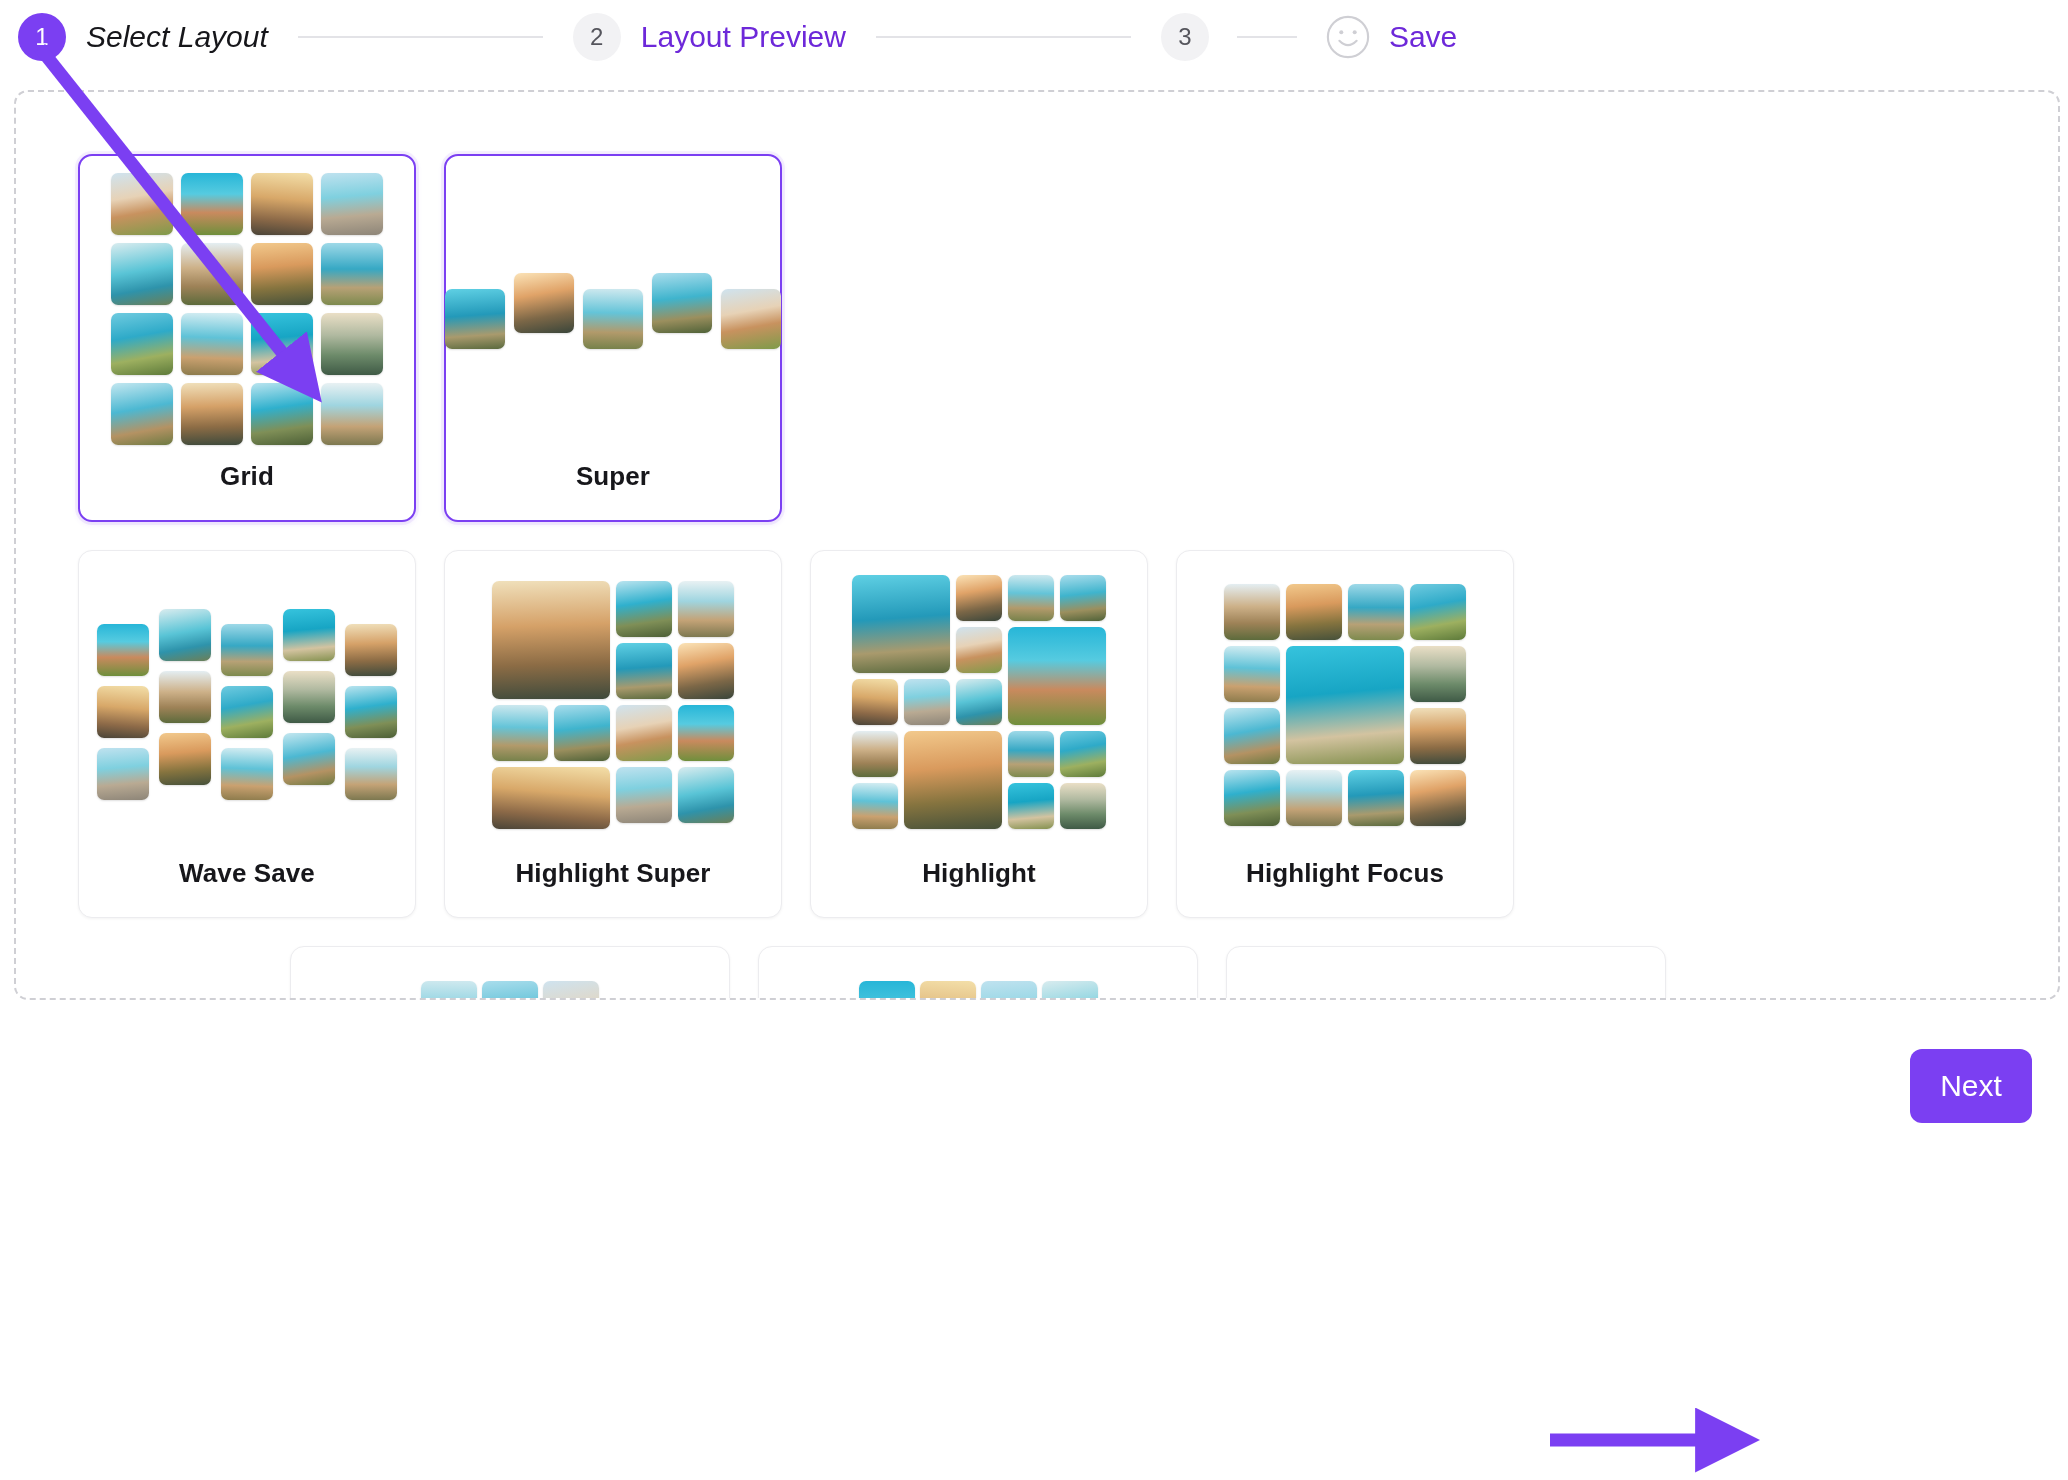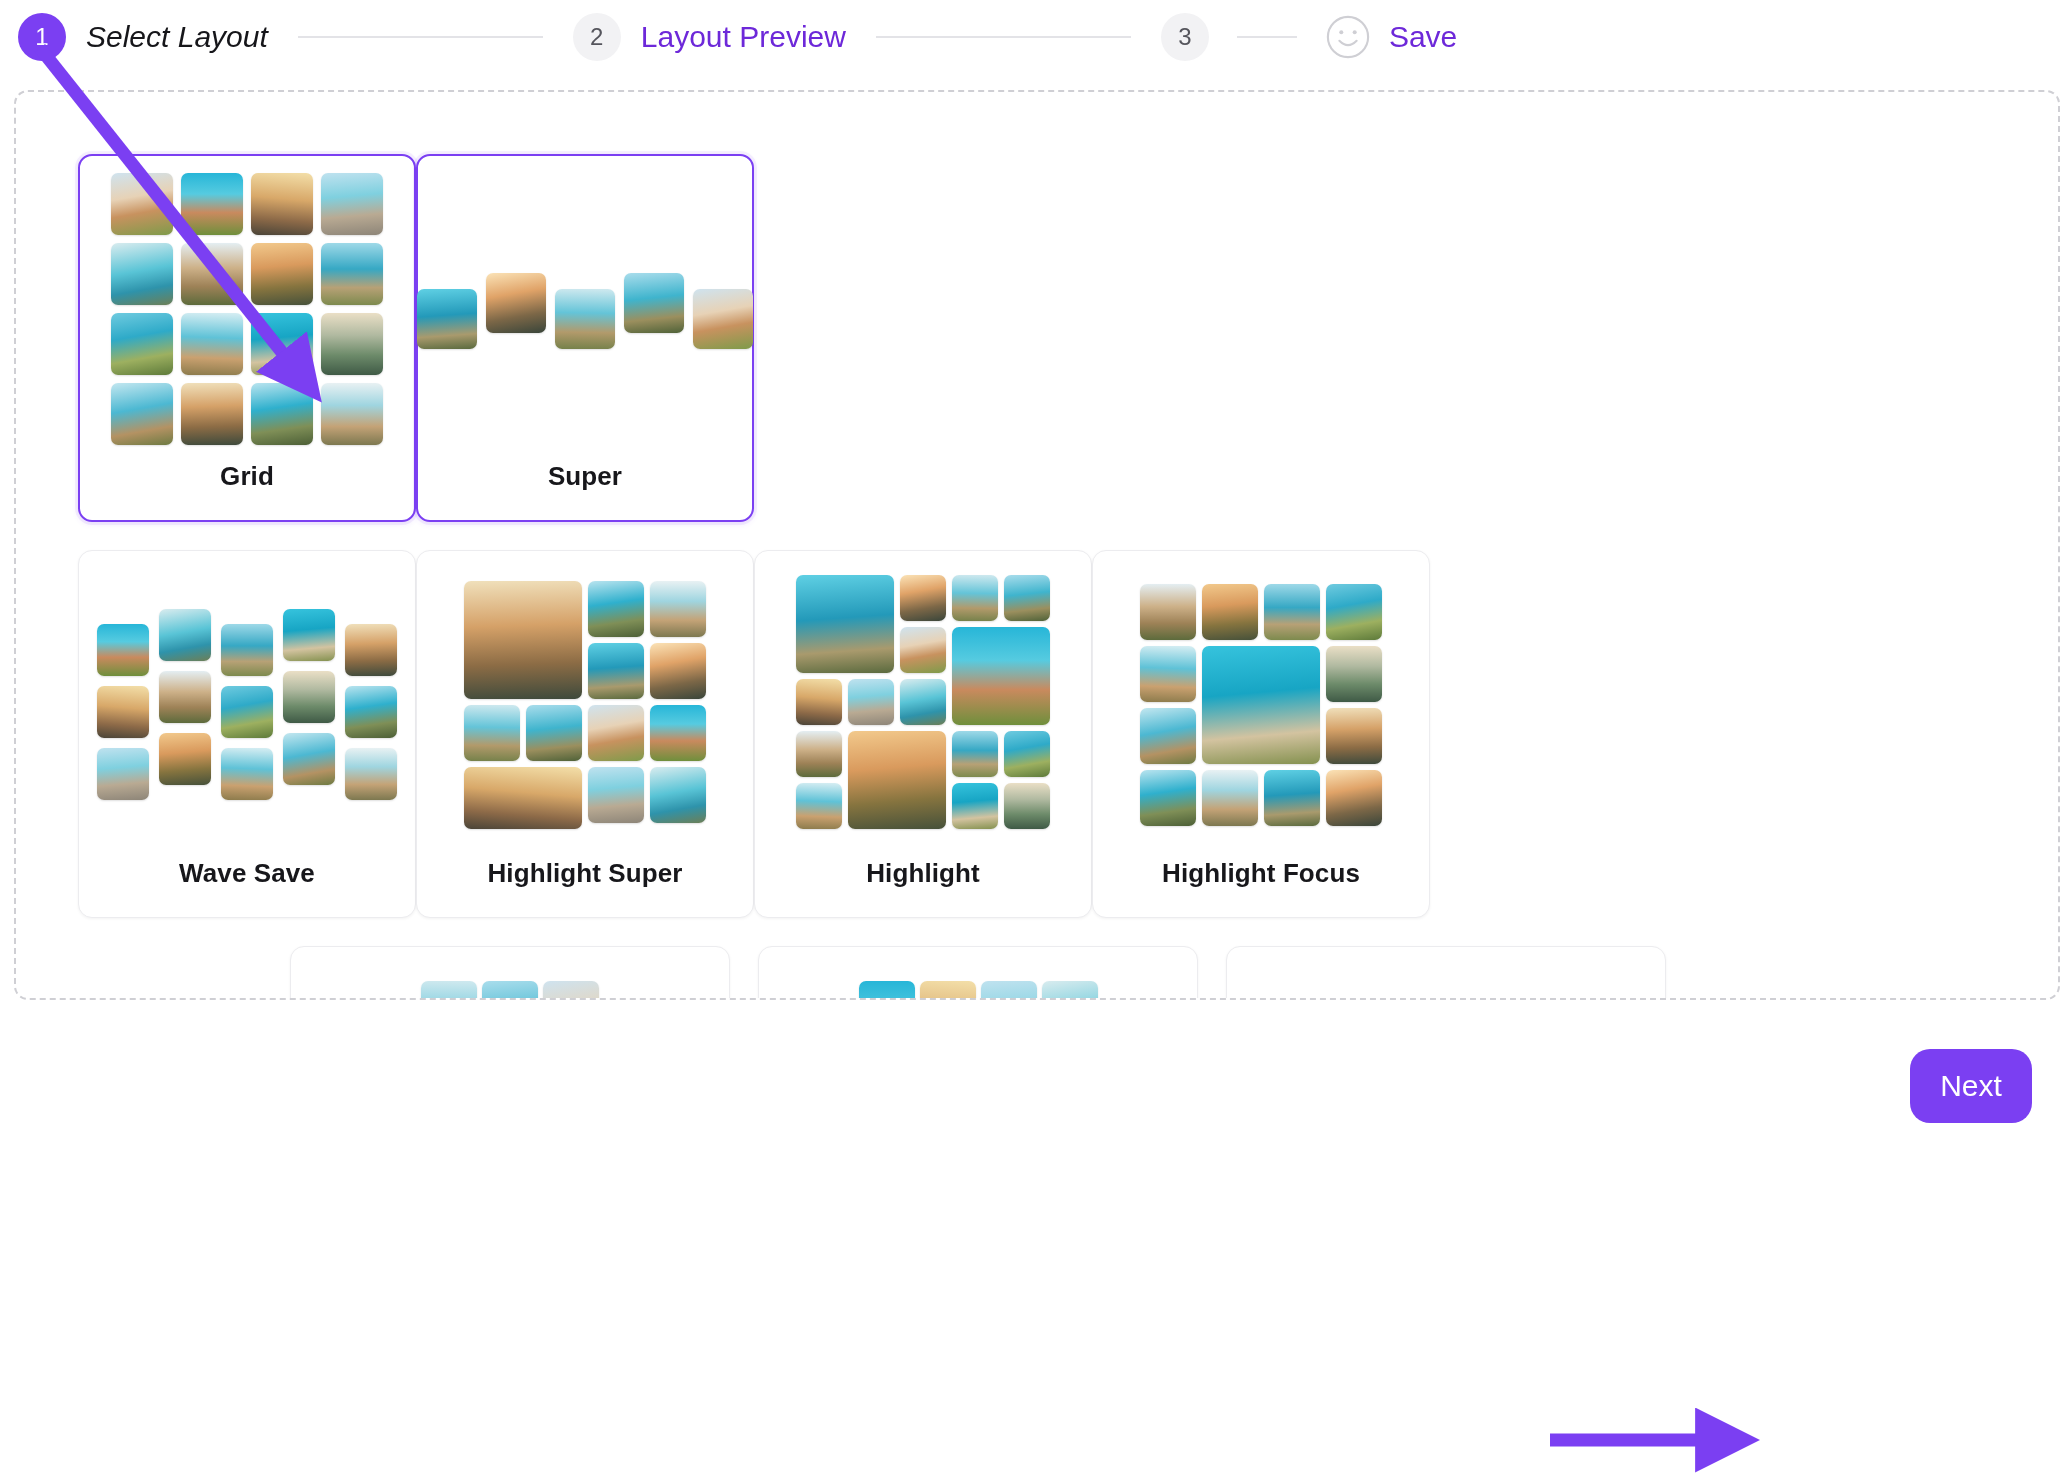--- a/index.html
+++ b/index.html
@@ -38,21 +38,21 @@
   .panel {
     position: absolute; left: 14px; top: 90px;
     width: 2046px; height: 910px;
     border: 2px dashed #cfcfd4;
     border-radius: 14px;
     overflow: hidden;
   }
   .panel-inner { position: absolute; inset: 0; padding: 62px 62px 0 62px; }
 
   .cards-row {
-    display: flex; 
+    display: flex; gap: 28px;
   }
   .card {
     width: 338px; height: 368px;
     background: #ffffff;
     border: 1px solid #ececef;
     border-radius: 14px;
     box-shadow: 0 1px 3px rgba(0,0,0,0.05);
     display: flex; flex-direction: column;
     align-items: center; justify-content: flex-start;
     position: relative;
@@ -126,21 +126,21 @@
 
   
   .footer {
     position: absolute; left: 14px; top: 1006px;
     width: 2046px; height: 160px;
     display: flex; align-items: center; justify-content: flex-end;
     padding-right: 28px;
   }
   .next-btn {
     width: 122px; height: 74px; background: #7B3FF2; color: #ffffff;
-    border: none; border-radius: 20px;
+    border: none; border-radius: 12px;
     font-family: "Liberation Sans", sans-serif;
     font-size: 30px; cursor: pointer;
     display: flex; align-items: center; justify-content: center;
   }
 
   
   .anno { position: absolute; pointer-events: none; }
   #anno-arrow-1 { left: 0; top: 0; width: 420px; height: 420px; }
   #anno-arrow-2 { left: 1540px; top: 1400px; width: 240px; height: 80px; }
 </style>

